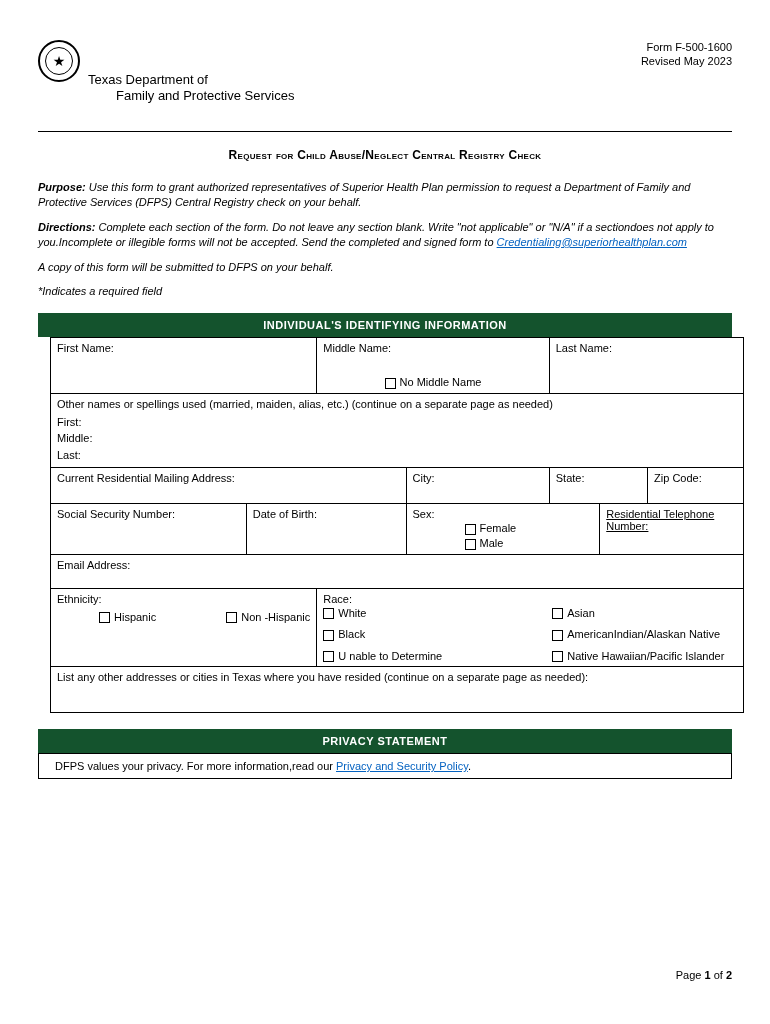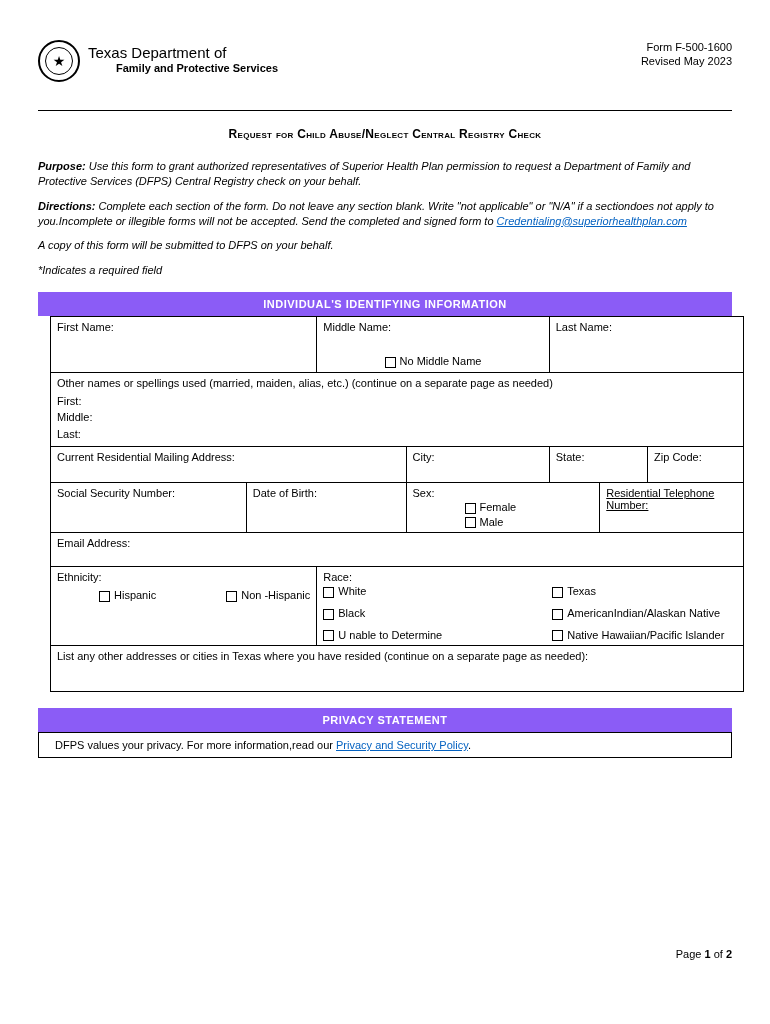--- a/index.html
+++ b/index.html
@@ -38,37 +38,37 @@
     border-radius: 50%;
   }
   .seal-star {
     position: absolute;
     top: 50%; left: 50%;
     transform: translate(-50%, -50%);
     font-size: 14px;
     line-height: 1;
   }
   .dept-text { line-height: 1.2; margin-top: 4px; }
-  .dept-line1 { font-size: 15px; }
-  .dept-line2 { font-size: 11px; font-weight: bold; padding-left: 28px; }
+  .dept-line1 { font-size: 13px; margin-top: 28px; }
+  .dept-line2 { font-size: 13px; font-weight: normal; padding-left: 28px; }
   .header-right { text-align: right; font-size: 11px; line-height: 1.3; }
   hr.top-rule { border: none; border-top: 1px solid #000; margin-bottom: 16px; }
   h1.title {
     font-size: 12px;
     font-weight: bold;
     text-align: center;
     font-variant: small-caps;
     letter-spacing: 0.3px;
     margin-bottom: 18px;
   }
   .para { font-size: 11px; line-height: 1.35; margin-bottom: 10px; font-style: italic; }
   .para b { font-weight: bold; }
   a.link { color: #0462c1; text-decoration: underline; }
   .section-header {
-    background: #8b5cf6;
+    background: #14532d;
     color: #fff;
     font-weight: bold;
     text-align: center;
     font-size: 11px;
     padding: 6px 3px;
     letter-spacing: 0.5px;
   }
   table.form-table {
     width: 100%;
     border-collapse: collapse;
@@ -225,21 +225,21 @@
     </td>
     <td colspan="7" style="width:68%;">
       <span class="cell-label">Race:</span>
       <div class="race-grid">
         <div class="col">
           <span class="opt"><span class="cb"></span><span>White</span></span>
           <span class="opt"><span class="cb"></span><span>Black</span></span>
           <span class="opt"><span class="cb"></span><span>U nable to Determine</span></span>
         </div>
         <div class="col">
-          <span class="opt"><span class="cb"></span><span>Texas</span></span>
+          <span class="opt"><span class="cb"></span><span>Asian</span></span>
           <span class="opt"><span class="cb"></span><span>AmericanIndian/Alaskan Native</span></span>
           <span class="opt"><span class="cb"></span><span>Native Hawaiian/Pacific Islander</span></span>
         </div>
       </div>
     </td>
   </tr>
   <tr class="list-row">
     <td colspan="10">
       <span class="cell-label">List any other addresses or cities in Texas where you have resided (continue on a separate page as needed):</span>
     </td>

